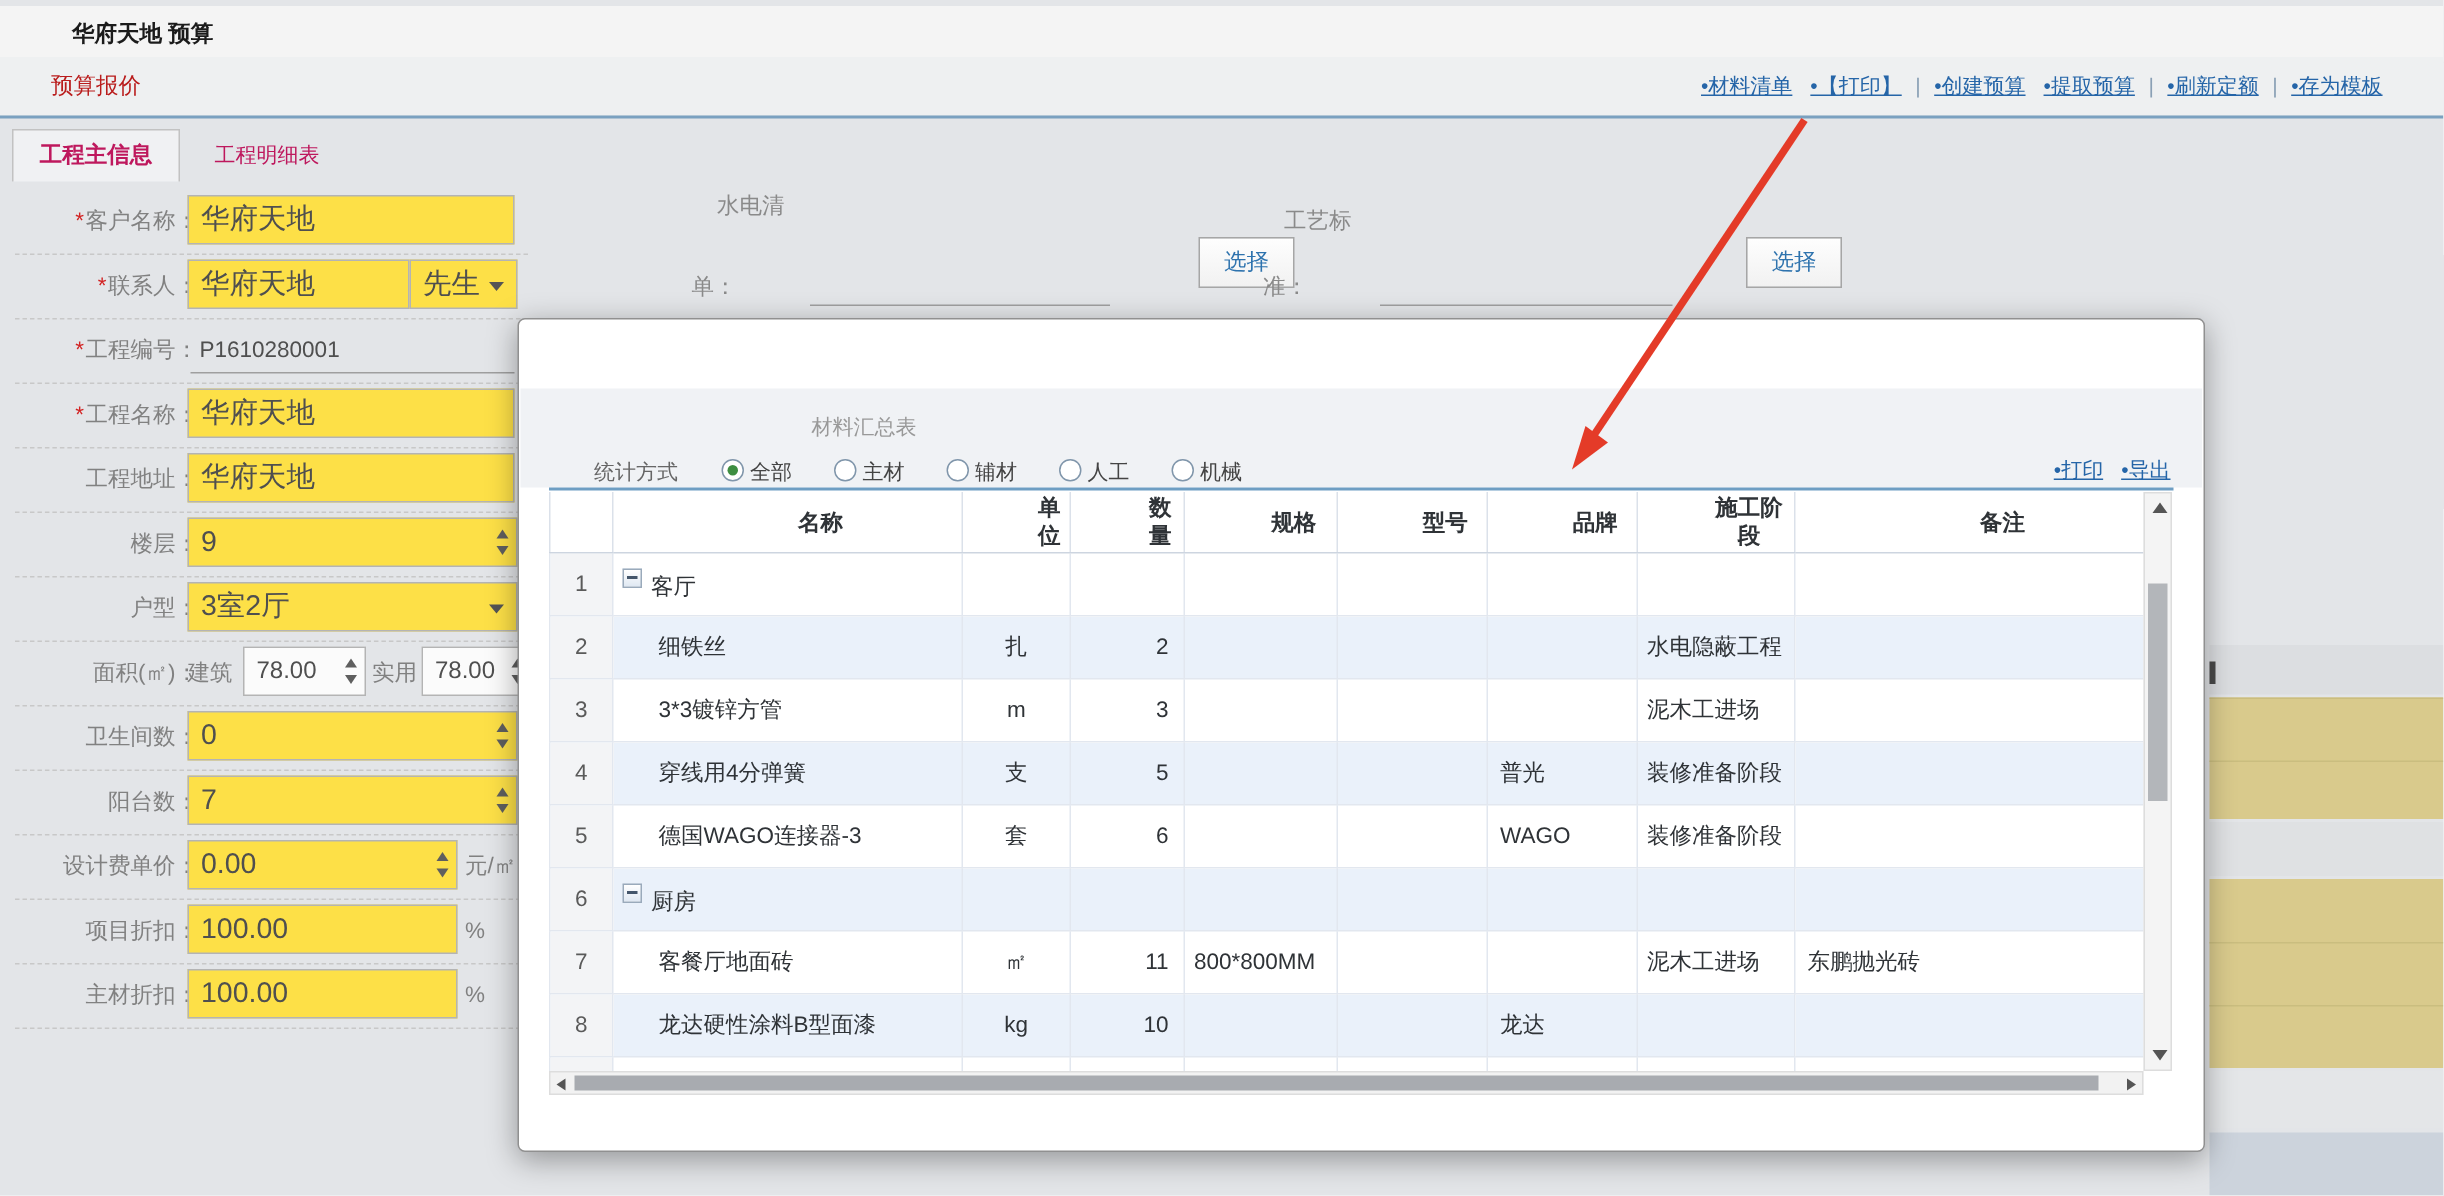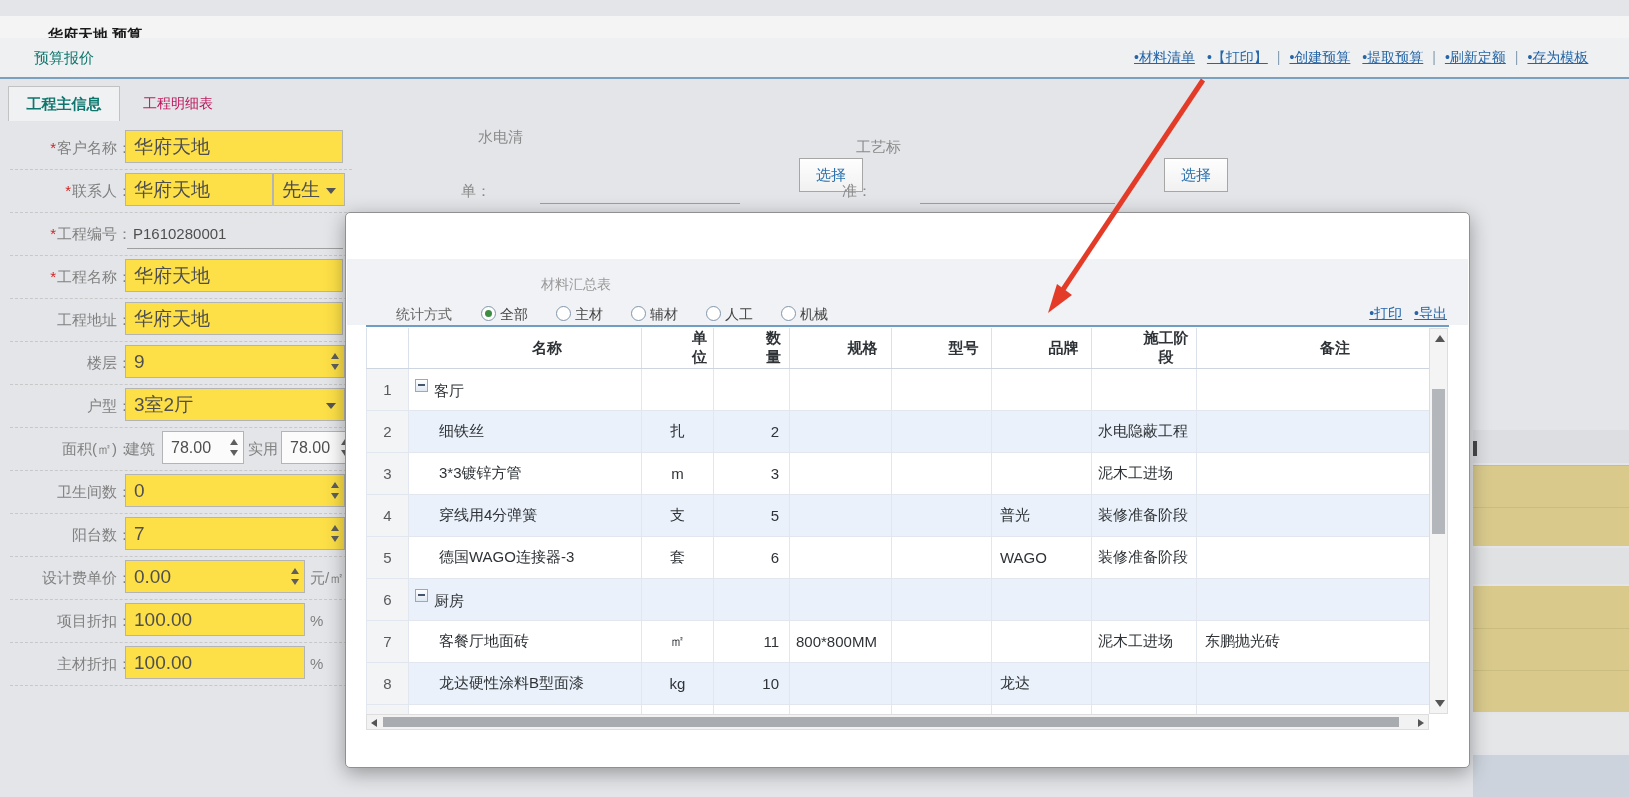--- a/index.html
+++ b/index.html
@@ -1,31 +1,31 @@
 <!DOCTYPE html>
 <html><head>
 <meta charset="utf-8">
 <style>
   html,body{margin:0;padding:0;overflow:hidden}
   body{font-family:"Liberation Sans","DejaVu Sans",sans-serif;}
   .stage{position:relative;width:1629px;height:797px;overflow:hidden;background:#e3e5e8;}
   .abs{position:absolute;}
   
-  .topbar{left:0;top:16px;width:1629px;height:37px;background:#f4f4f4;border-bottom:1px solid #d5d5d5;}
+  .topbar{left:0;top:4px;width:1629px;height:37px;background:#f4f4f4;border-bottom:1px solid #d5d5d5;}
   .topbar .t{position:absolute;left:48px;top:0;line-height:37px;font-size:15px;font-weight:bold;color:#1b1b1b;}
   
   .pgheader{left:0;top:38px;width:1629px;height:39px;background:#eef0f1;}
-  .pgtitle{position:absolute;left:34px;top:0;line-height:39px;font-size:15px;color:#0f766e;}
+  .pgtitle{position:absolute;left:34px;top:0;line-height:39px;font-size:15px;color:#b91c1c;}
   .bluerule{left:0;top:77px;width:1629px;height:2px;background:#7aa1c0;}
   #header-links{position:absolute;left:1128px;top:0;height:39px;line-height:39px;white-space:nowrap;font-size:14px;}
   .hlink{color:#2565a8;text-decoration:underline;margin:0 6px;cursor:pointer;}
   .sep{color:#8aa0b5;margin:0 3px;}
   
   .mtab{position:absolute;top:86px;height:34px;line-height:34px;text-align:center;}
-  .mtab.active{left:8px;width:110px;background:#f0f1f3;border:1px solid #c2c2c2;border-bottom:none;font-weight:bold;font-size:15px;color:#0f766e;}
+  .mtab.active{left:8px;width:110px;background:#f0f1f3;border:1px solid #c2c2c2;border-bottom:none;font-weight:bold;font-size:15px;color:#be185d;}
   .mtab.inactive{left:120px;width:116px;color:#be185d;font-size:14px;}
   
   .frow{position:absolute;left:10px;width:342px;height:43px;border-bottom:1px dashed #c8c8c8;}
   .flabel{position:absolute;left:0;top:0;width:122px;height:43px;line-height:43px;text-align:right;font-size:15px;color:#818181;white-space:nowrap;}
   .star{color:#d22222;margin-right:1px;}
   .finput{position:absolute;height:31px;border:1px solid #b4b4b4;background:#fde047;font-size:19px;color:#4f4f4f;line-height:31px;padding-left:8px;box-sizing:content-box;}
   .fplain{position:absolute;font-size:15px;color:#4f4f4f;line-height:43px;}
   .funit{position:absolute;font-size:15px;color:#818181;line-height:43px;}
   .spin{position:absolute;right:5px;top:50%;margin-top:-9px;display:flex;flex-direction:column;gap:5px;}
   .spin i{display:block;width:0;height:0;border-left:4px solid transparent;border-right:4px solid transparent;}

